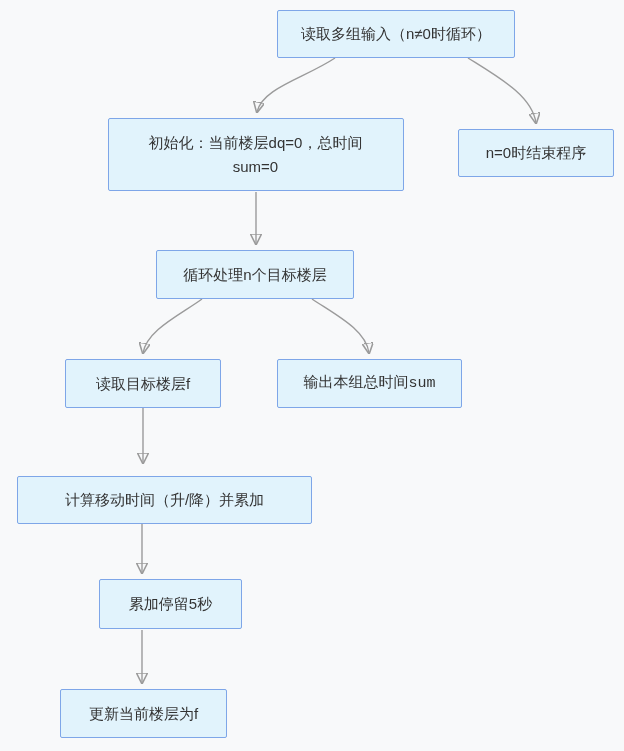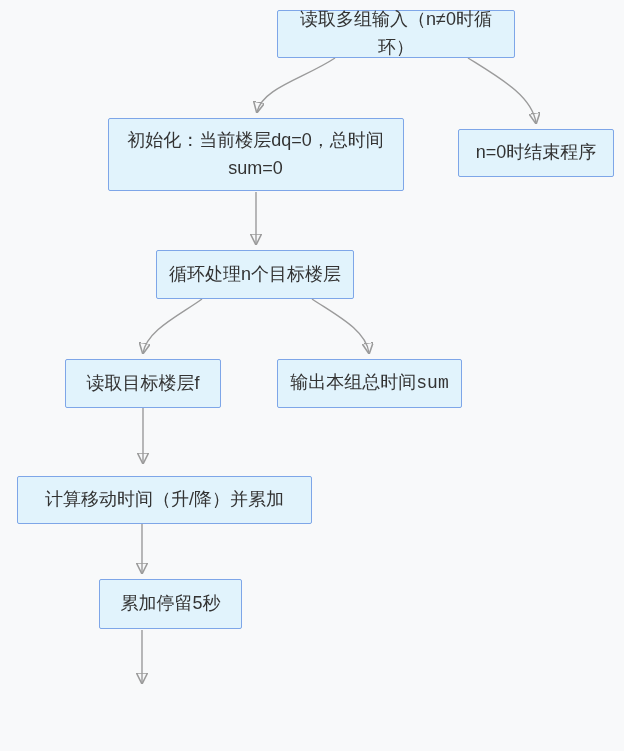--- a/index.html
+++ b/index.html
@@ -26,21 +26,21 @@
     position: absolute;
     box-sizing: border-box;
     display: flex;
     align-items: center;
     justify-content: center;
     text-align: center;
     background: #e1f3fc;
     border: 1px solid #7ea6e8;
     border-radius: 2px;
     color: #333333;
-    font-size: 18px;
+    font-size: 15px;
     line-height: 1.55;
     white-space: pre-line;
     padding: 2px 8px;
   }
 </style>
 </head>
 <body>
 
 <div class="canvas">
 
@@ -70,14 +70,15 @@
   <div class="node" style="left:65px; top:359px; width:156px; height:49px;">读取目标楼层f</div>
 
   <div class="node" style="left:156px; top:250px; width:198px; height:49px;">循环处理n个目标楼层</div>
 
   <div class="node" style="left:277px; top:359px; width:185px; height:49px;font-family:Liberation Mono, monospace;">输出本组总时间sum</div>
 
   <div class="node" style="left:17px; top:476px; width:295px; height:48px;">计算移动时间（升/降）并累加</div>
 
   <div class="node" style="left:71px; top:579px; width:143px; height:50px;margin-left:28px;">累加停留5秒</div>
 
+  <div class="node" style="left:60px; top:689px; width:167px; height:49px;">更新当前楼层为f</div>
 
 </div>
 
 </body></html>

